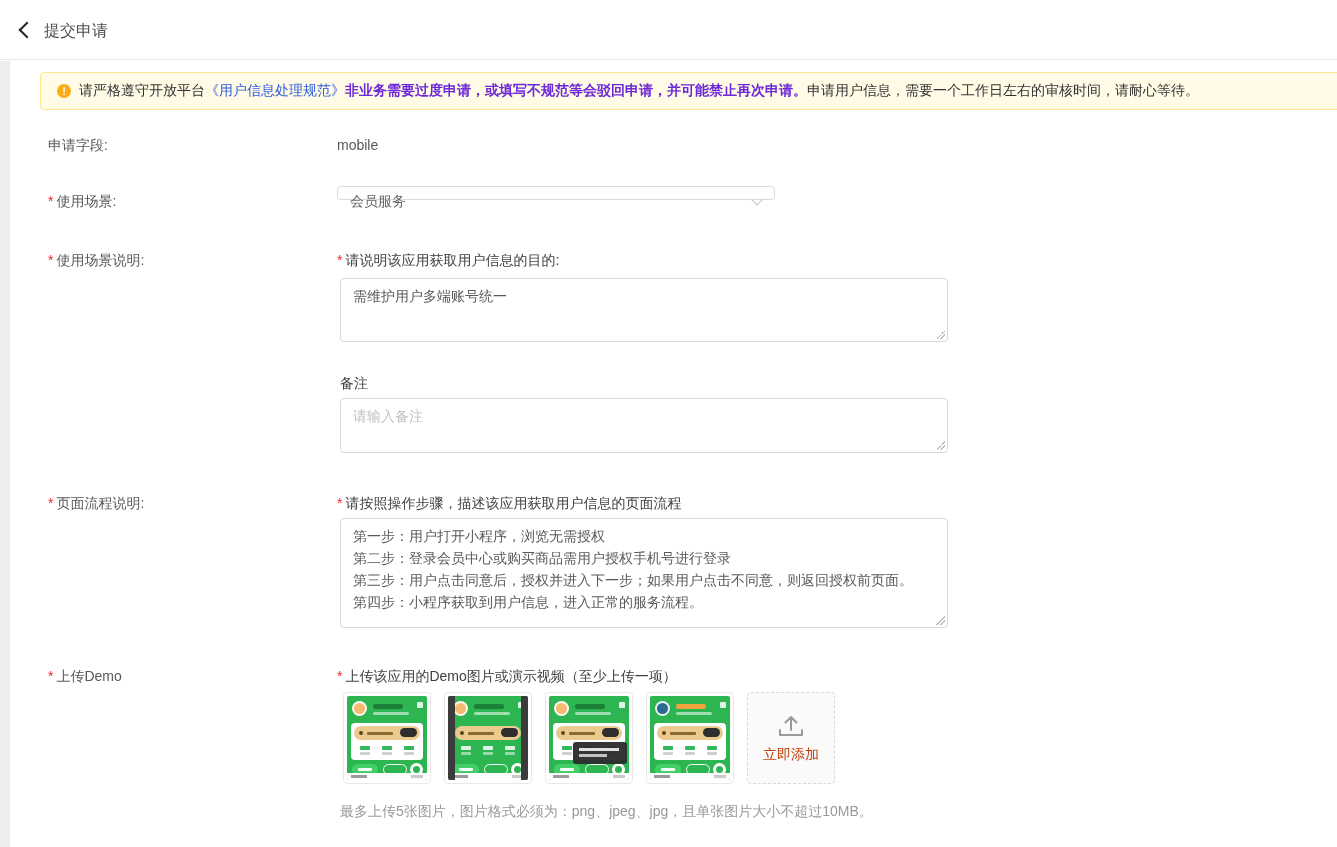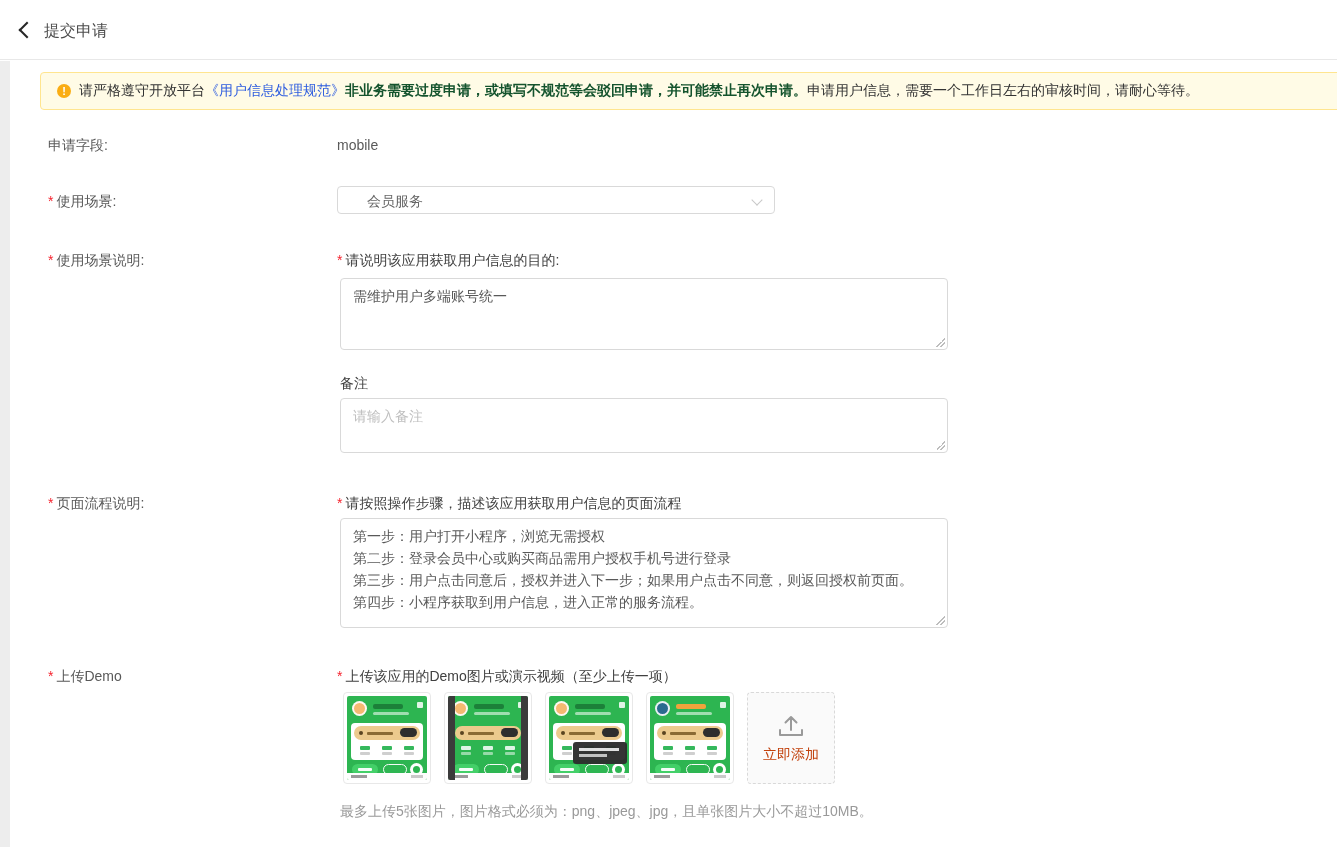--- a/index.html
+++ b/index.html
@@ -20,32 +20,32 @@
 
   
   .alert { position:absolute; left:40px; top:72px; width:1370px; height:38px;
            background:#fffbe6; border:1px solid #ffe58f; border-radius:4px;
            display:flex; align-items:center; padding-left:16px;
            white-space:nowrap; overflow:hidden; color:#333; }
   .alert .warn-ic { flex:none; width:14px; height:14px; border-radius:50%; background:#faad14;
                     color:#fff; font-size:11px; line-height:14px; text-align:center;
                     font-weight:bold; margin-right:8px; }
   .alert a { color:#2d5cdf; text-decoration:none; cursor:pointer;font-family:Liberation Serif, serif; }
-  .alert b { color:#14532d; }
+  .alert b { color:#6d28d9; }
 
   
   .lbl { position:absolute; left:48px; color:#595959; }
   .sub { position:absolute; left:337px; color:#404040; }
   .req { color:#f5222d; margin-right:3px; }
   .plain-value { position:absolute; left:337px; color:#595959; }
 
   
-  .select { position:absolute; left:337px; top:186px; width:438px; height:28px;
+  .select { position:absolute; left:337px; top:186px; width:438px; height:14px;
             border:1px solid #d9d9d9; border-radius:4px; background:#fff;
-            line-height:28px; padding-left:29px; color:#666; cursor:pointer; }
+            line-height:28px; padding-left:12px; color:#666; cursor:pointer; }
   .select .chev { position:absolute; right:13px; top:9px; width:8px; height:8px;
                   border-right:1px solid #c8c8c8; border-bottom:1px solid #c8c8c8;
                   transform:rotate(45deg); }
 
   
   .tawrap { position:absolute; left:340px; width:608px; }
   .tawrap textarea { width:100%; height:100%; border:1px solid #d9d9d9; border-radius:4px;
                      padding:6px 12px; font:14px/22px "Liberation Sans","DejaVu Sans",sans-serif;
                      color:#595959; resize:none; outline:none; display:block; background:#fff; }
   .tawrap textarea::placeholder { color:#bfbfbf; }
@@ -147,21 +147,21 @@
 <div class="plain-value" style="top:137px">mobile</div>
 
 <div class="lbl" style="top:193px"><span class="req">*</span><span>使用场景:</span></div>
 <div class="select">
   <span>会员服务</span>
   <span class="chev"></span>
 </div>
 
 <div class="lbl" style="top:252px"><span class="req">*</span><span>使用场景说明:</span></div>
 <div class="sub" style="top:252px"><span class="req">*</span><span>请说明该应用获取用户信息的目的:</span></div>
-<div class="tawrap" style="top:278px;height:72px">
+<div class="tawrap" style="top:278px;height:64px">
   <textarea style="">需维护用户多端账号统一</textarea>
   <span class="grip"></span>
 </div>
 
 <div class="sub" style="top:375px;left:340px">备注</div>
 <div class="tawrap" style="top:398px;height:55px">
   <textarea placeholder="请输入备注" style=""></textarea>
   <span class="grip"></span>
 </div>
 

